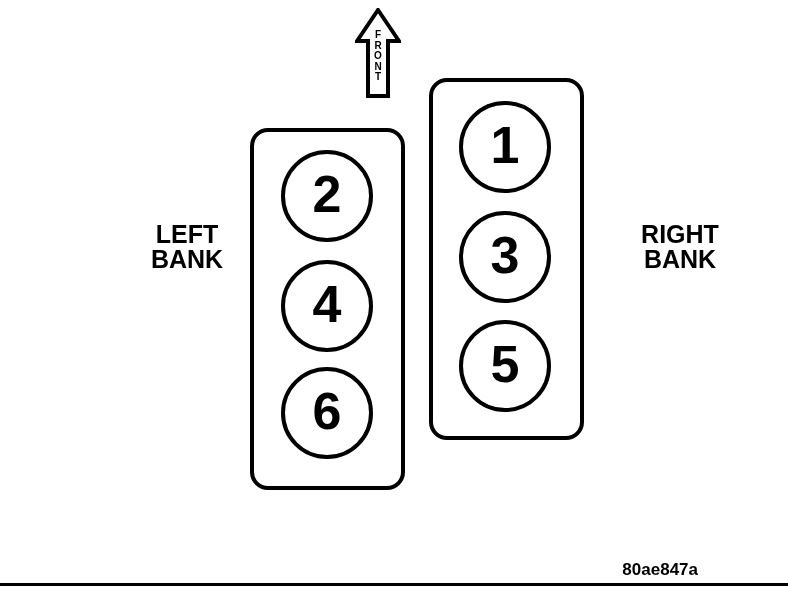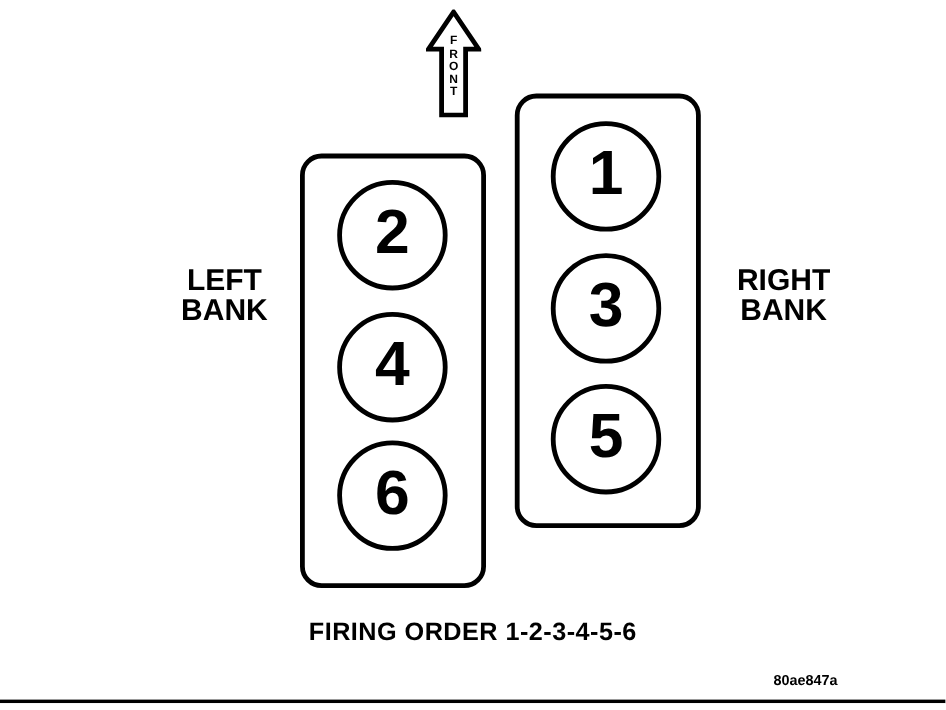--- a/index.html
+++ b/index.html
@@ -100,41 +100,41 @@
   .bank-label {
     position: absolute;
     font-size: 25px;
     font-weight: bold;
     color: #000;
     line-height: 25px;
     text-align: center;
     white-space: pre-line;
   }
   .label-left  { left: 132px; top: 222px; width: 110px; }
-  .label-right { left: 598px; top: 222px; width: 110px; }
+  .label-right { left: 625px; top: 222px; width: 110px; }
 
   
   .firing-order {
     position: absolute;
     left: 0;
     top: 515px;
     width: 788px;
     text-align: center;
     font-size: 21px;
     font-weight: bold;
     letter-spacing: 0.4px;
     color: #000;
   }
 
   
   .fig-code {
     position: absolute;
     right: 90px;
     top: 560px;
-    font-size: 12px;
+    font-size: 17px;
     font-weight: bold;
     color: #000;
   }
 
   
   .bottom-rule {
     position: absolute;
     left: 0;
     top: 583px;
     width: 788px;
@@ -188,20 +188,19 @@
   </div>
   <div class="cyl cyl-r3">
     <span>5</span>
   </div>
 
   <div class="bank-label label-left">LEFT
 BANK</div>
   <div class="bank-label label-right">RIGHT
 BANK</div>
 
-  <div class="firing-order">FIRING ORDER 1-2-3-4-5-6</div>
 
   <div class="fig-code">80ae847a</div>
 
   <div class="bottom-rule"></div>
   <div class="bottom-strip"></div>
 
 </div>
 
 </body></html>

